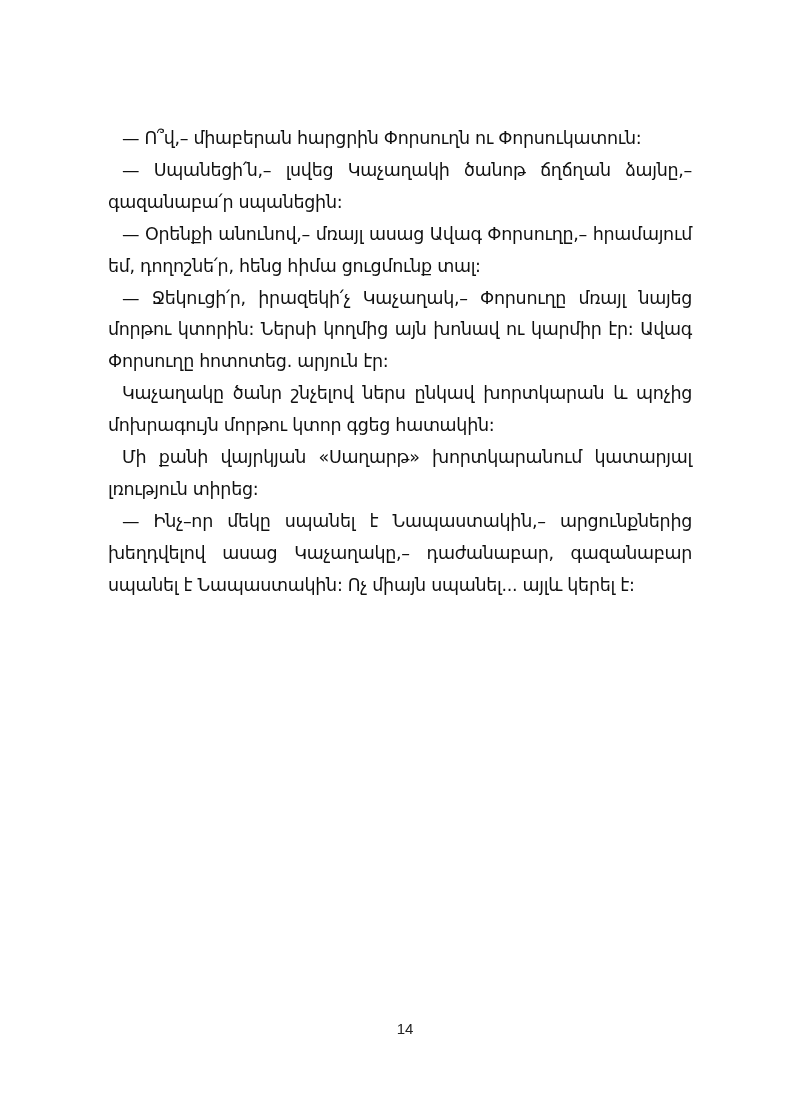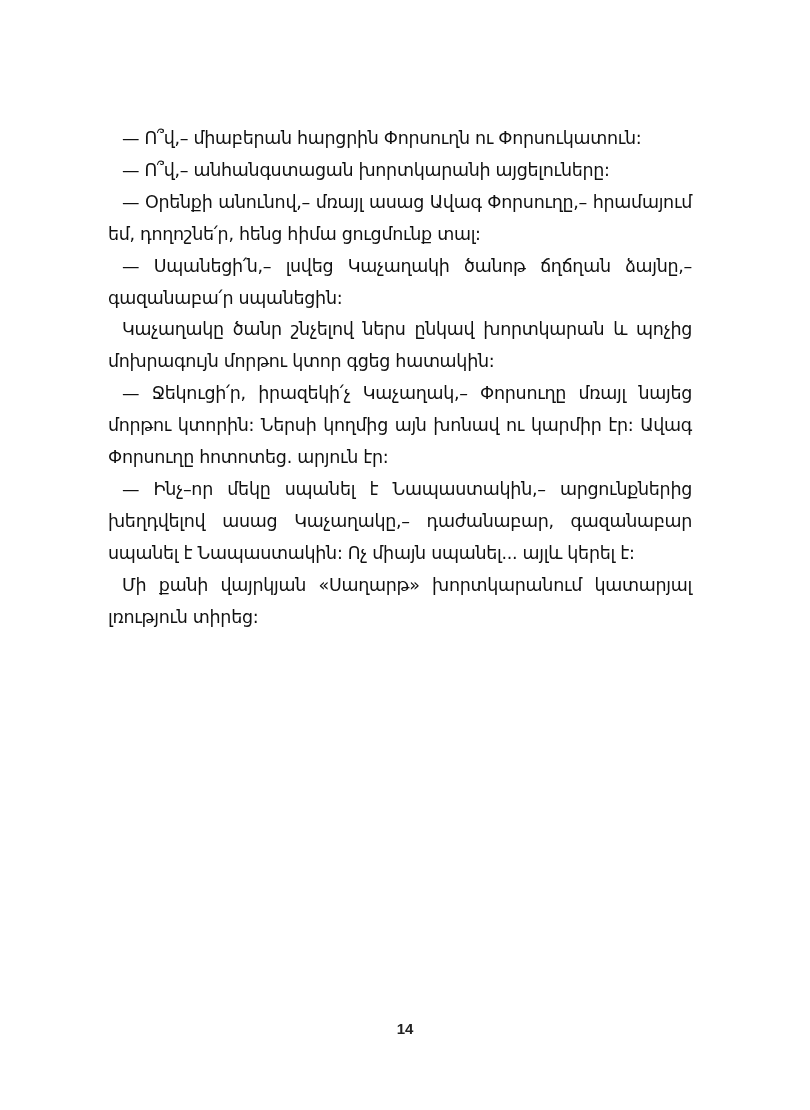--- a/index.html
+++ b/index.html
@@ -26,31 +26,29 @@
     hyphens: none;
   }
   .page-number {
     position: absolute;
     left: 0; width: 810px;
     top: 1020px;
     text-align: center;
     font-family: "Liberation Sans", sans-serif;
     font-size: 15px;
     color: #222222;
-    font-weight: bold;
   }
 </style>
 </head>
 <body>
 
 <div class="page">
   <div class="text-block">
     <p class="para">— Ո՞վ,– միաբերան հարցրին Փորսուղն ու Փորսուկատուն:</p>
-    <p class="para">— Ո՞վ,– անհանգստացան խորտկարանի այցելուները:</p>
+    <p class="para">— Սպանեցի՛ն,– լսվեց Կաչաղակի ծանոթ ճղճղան ձայնը,– գազանաբա՛ր սպանեցին:</p>
     <p class="para">— Օրենքի անունով,– մռայլ ասաց Ավագ Փորսուղը,– հրամայում եմ, դողոշնե՛ր, հենց հիմա ցուցմունք տալ:</p>
-    <p class="para">— Սպանեցի՛ն,– լսվեց Կաչաղակի ծանոթ ճղճղան ձայնը,– գազանաբա՛ր սպանեցին:</p>
+    <p class="para">— Ջեկուցի՛ր, իրազեկի՛չ Կաչաղակ,– Փորսուղը մռայլ նայեց մորթու կտորին: Ներսի կողմից այն խոնավ ու կարմիր էր: Ավագ Փորսուղը հոտոտեց. արյուն էր:</p>
     <p class="para">Կաչաղակը ծանր շնչելով ներս ընկավ խորտկարան և պոչից մոխրագույն մորթու կտոր գցեց հատակին:</p>
-    <p class="para">— Ջեկուցի՛ր, իրազեկի՛չ Կաչաղակ,– Փորսուղը մռայլ նայեց մորթու կտորին: Ներսի կողմից այն խոնավ ու կարմիր էր: Ավագ Փորսուղը հոտոտեց. արյուն էր:</p>
+    <p class="para">Մի քանի վայրկյան «Սաղարթ» խորտկարանում կատարյալ լռություն տիրեց:</p>
     <p class="para">— Ինչ–որ մեկը սպանել է Նապաստակին,– արցունքներից խեղդվելով ասաց Կաչաղակը,– դաժանաբար, գազանաբար սպանել է Նապաստակին: Ոչ միայն սպանել... այլև կերել է:</p>
-    <p class="para">Մի քանի վայրկյան «Սաղարթ» խորտկարանում կատարյալ լռություն տիրեց:</p>
   </div>
   <div class="page-number">14</div>
 </div>
 
 </body></html>

